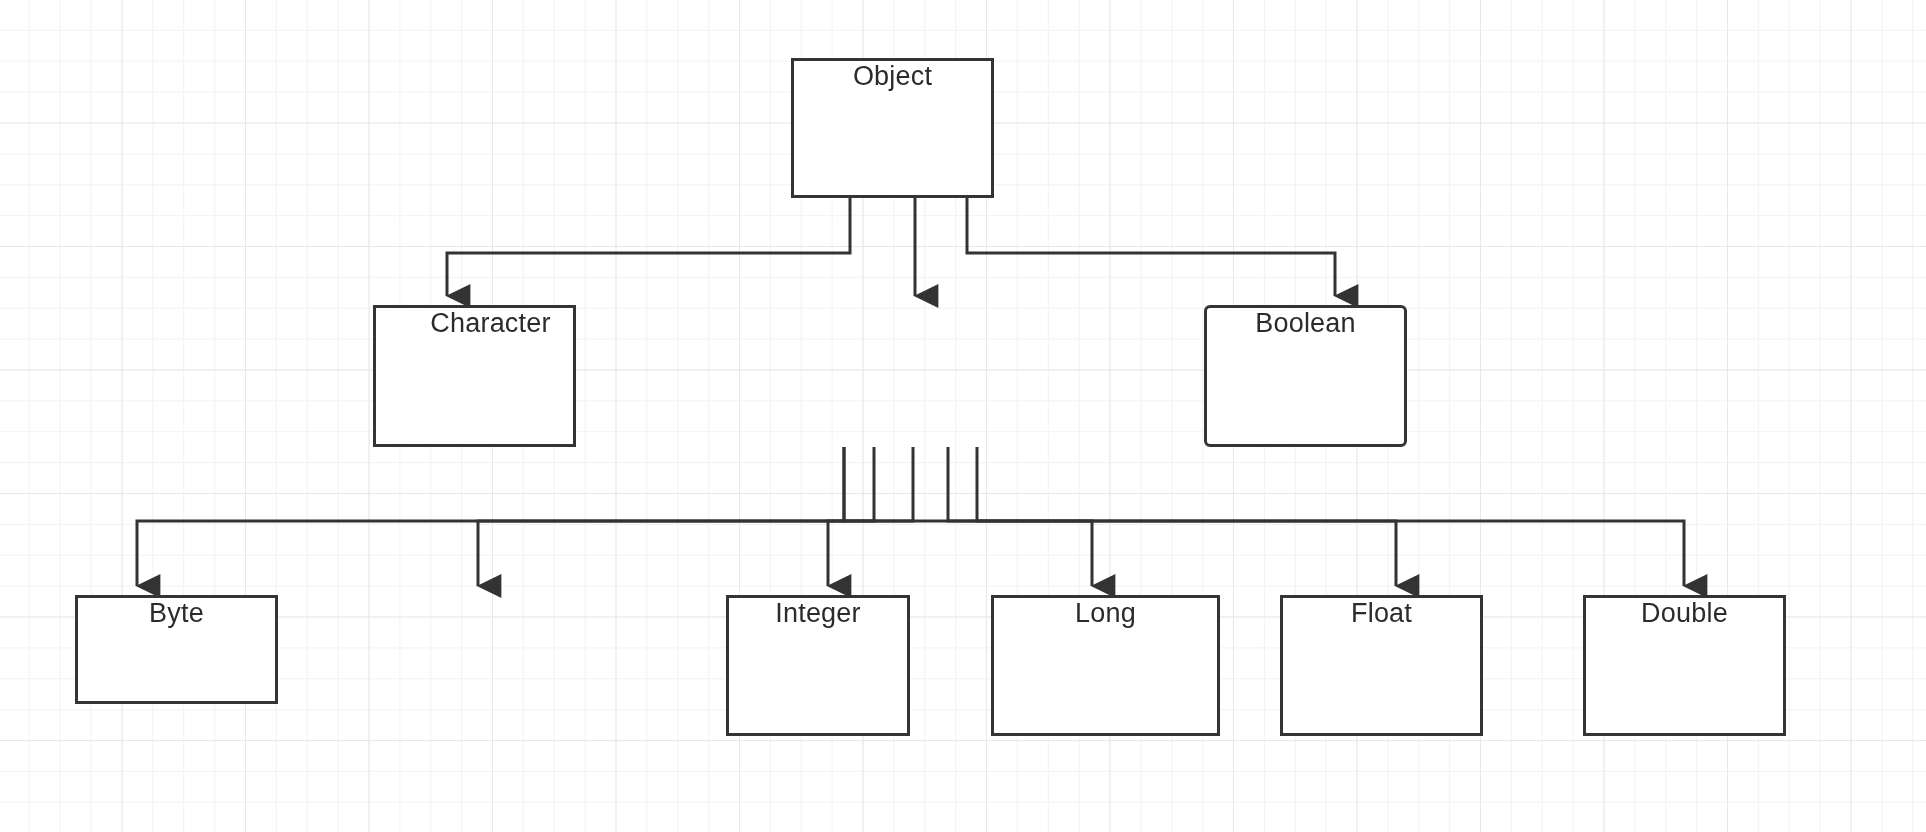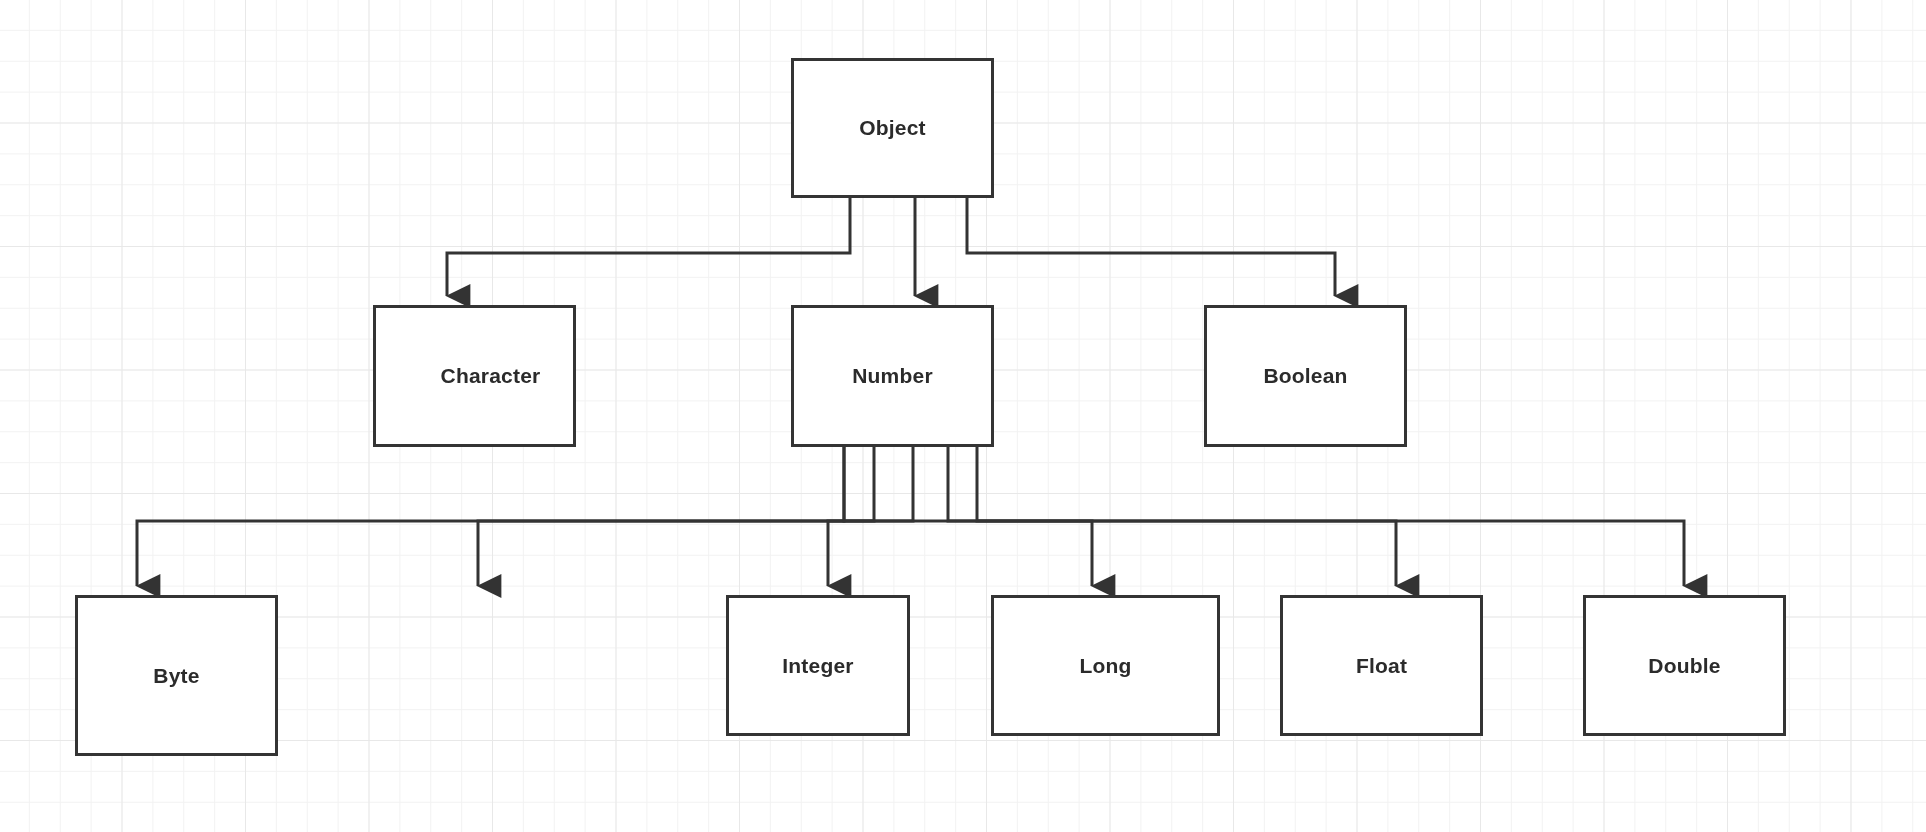--- a/index.html
+++ b/index.html
@@ -34,26 +34,25 @@
     width: 1926px;
     height: 832px;
     pointer-events: none;
   }
   .node {
     position: absolute;
     box-sizing: border-box;
     background: #ffffff;
     border: 3px solid #343434;
     display: flex;
-    align-items: center;
     justify-content: center;
     color: #2b2b2b;
-    font-size: 21px;
+    font-size: 27px;
     font-family: "Liberation Sans", sans-serif;
-    font-weight: 700;
+    font-weight: 400;
     letter-spacing: 0.2px;
     z-index: 2;
   }
   .node-label {
     pointer-events: none;
     white-space: nowrap;
   }
 </style>
 </head>
 <body>
@@ -78,27 +77,24 @@
         <path d="M 844 447 L 844 521 L 1684 521 L 1684 586" marker-end="url(#arrowhead)"></path>
       </g>
   </svg>
 
   <div class="node" style="left: 791px; top: 58px; width: 203px; height: 140px;">
     <span class="node-label">Object</span>
   </div>
   <div class="node" style="left: 373px; top: 305px; width: 203px; height: 142px; padding-left: 32px;">
     <span class="node-label">Character</span>
   </div>
-  <div class="node" style="left: 791px; top: 305px; width: 203px; height: 142px;">
-    <span class="node-label">Number</span>
-  </div>
-  <div class="node" style="left: 1204px; top: 305px; width: 203px; height: 142px;">
+  <div class="node" style="left: 1204px; top: 305px; width: 203px; height: 142px; border-radius: 6px;">
     <span class="node-label">Boolean</span>
   </div>
-  <div class="node" style="left: 75px; top: 595px; width: 203px; height: 161px;">
+  <div class="node" style="left: 75px; top: 595px; width: 203px; height: 109px;">
     <span class="node-label">Byte</span>
   </div>
   <div class="node" style="left: 726px; top: 595px; width: 184px; height: 141px;">
     <span class="node-label">Integer</span>
   </div>
   <div class="node" style="left: 991px; top: 595px; width: 229px; height: 141px;">
     <span class="node-label">Long</span>
   </div>
   <div class="node" style="left: 1583px; top: 595px; width: 203px; height: 141px;">
     <span class="node-label">Double</span>

